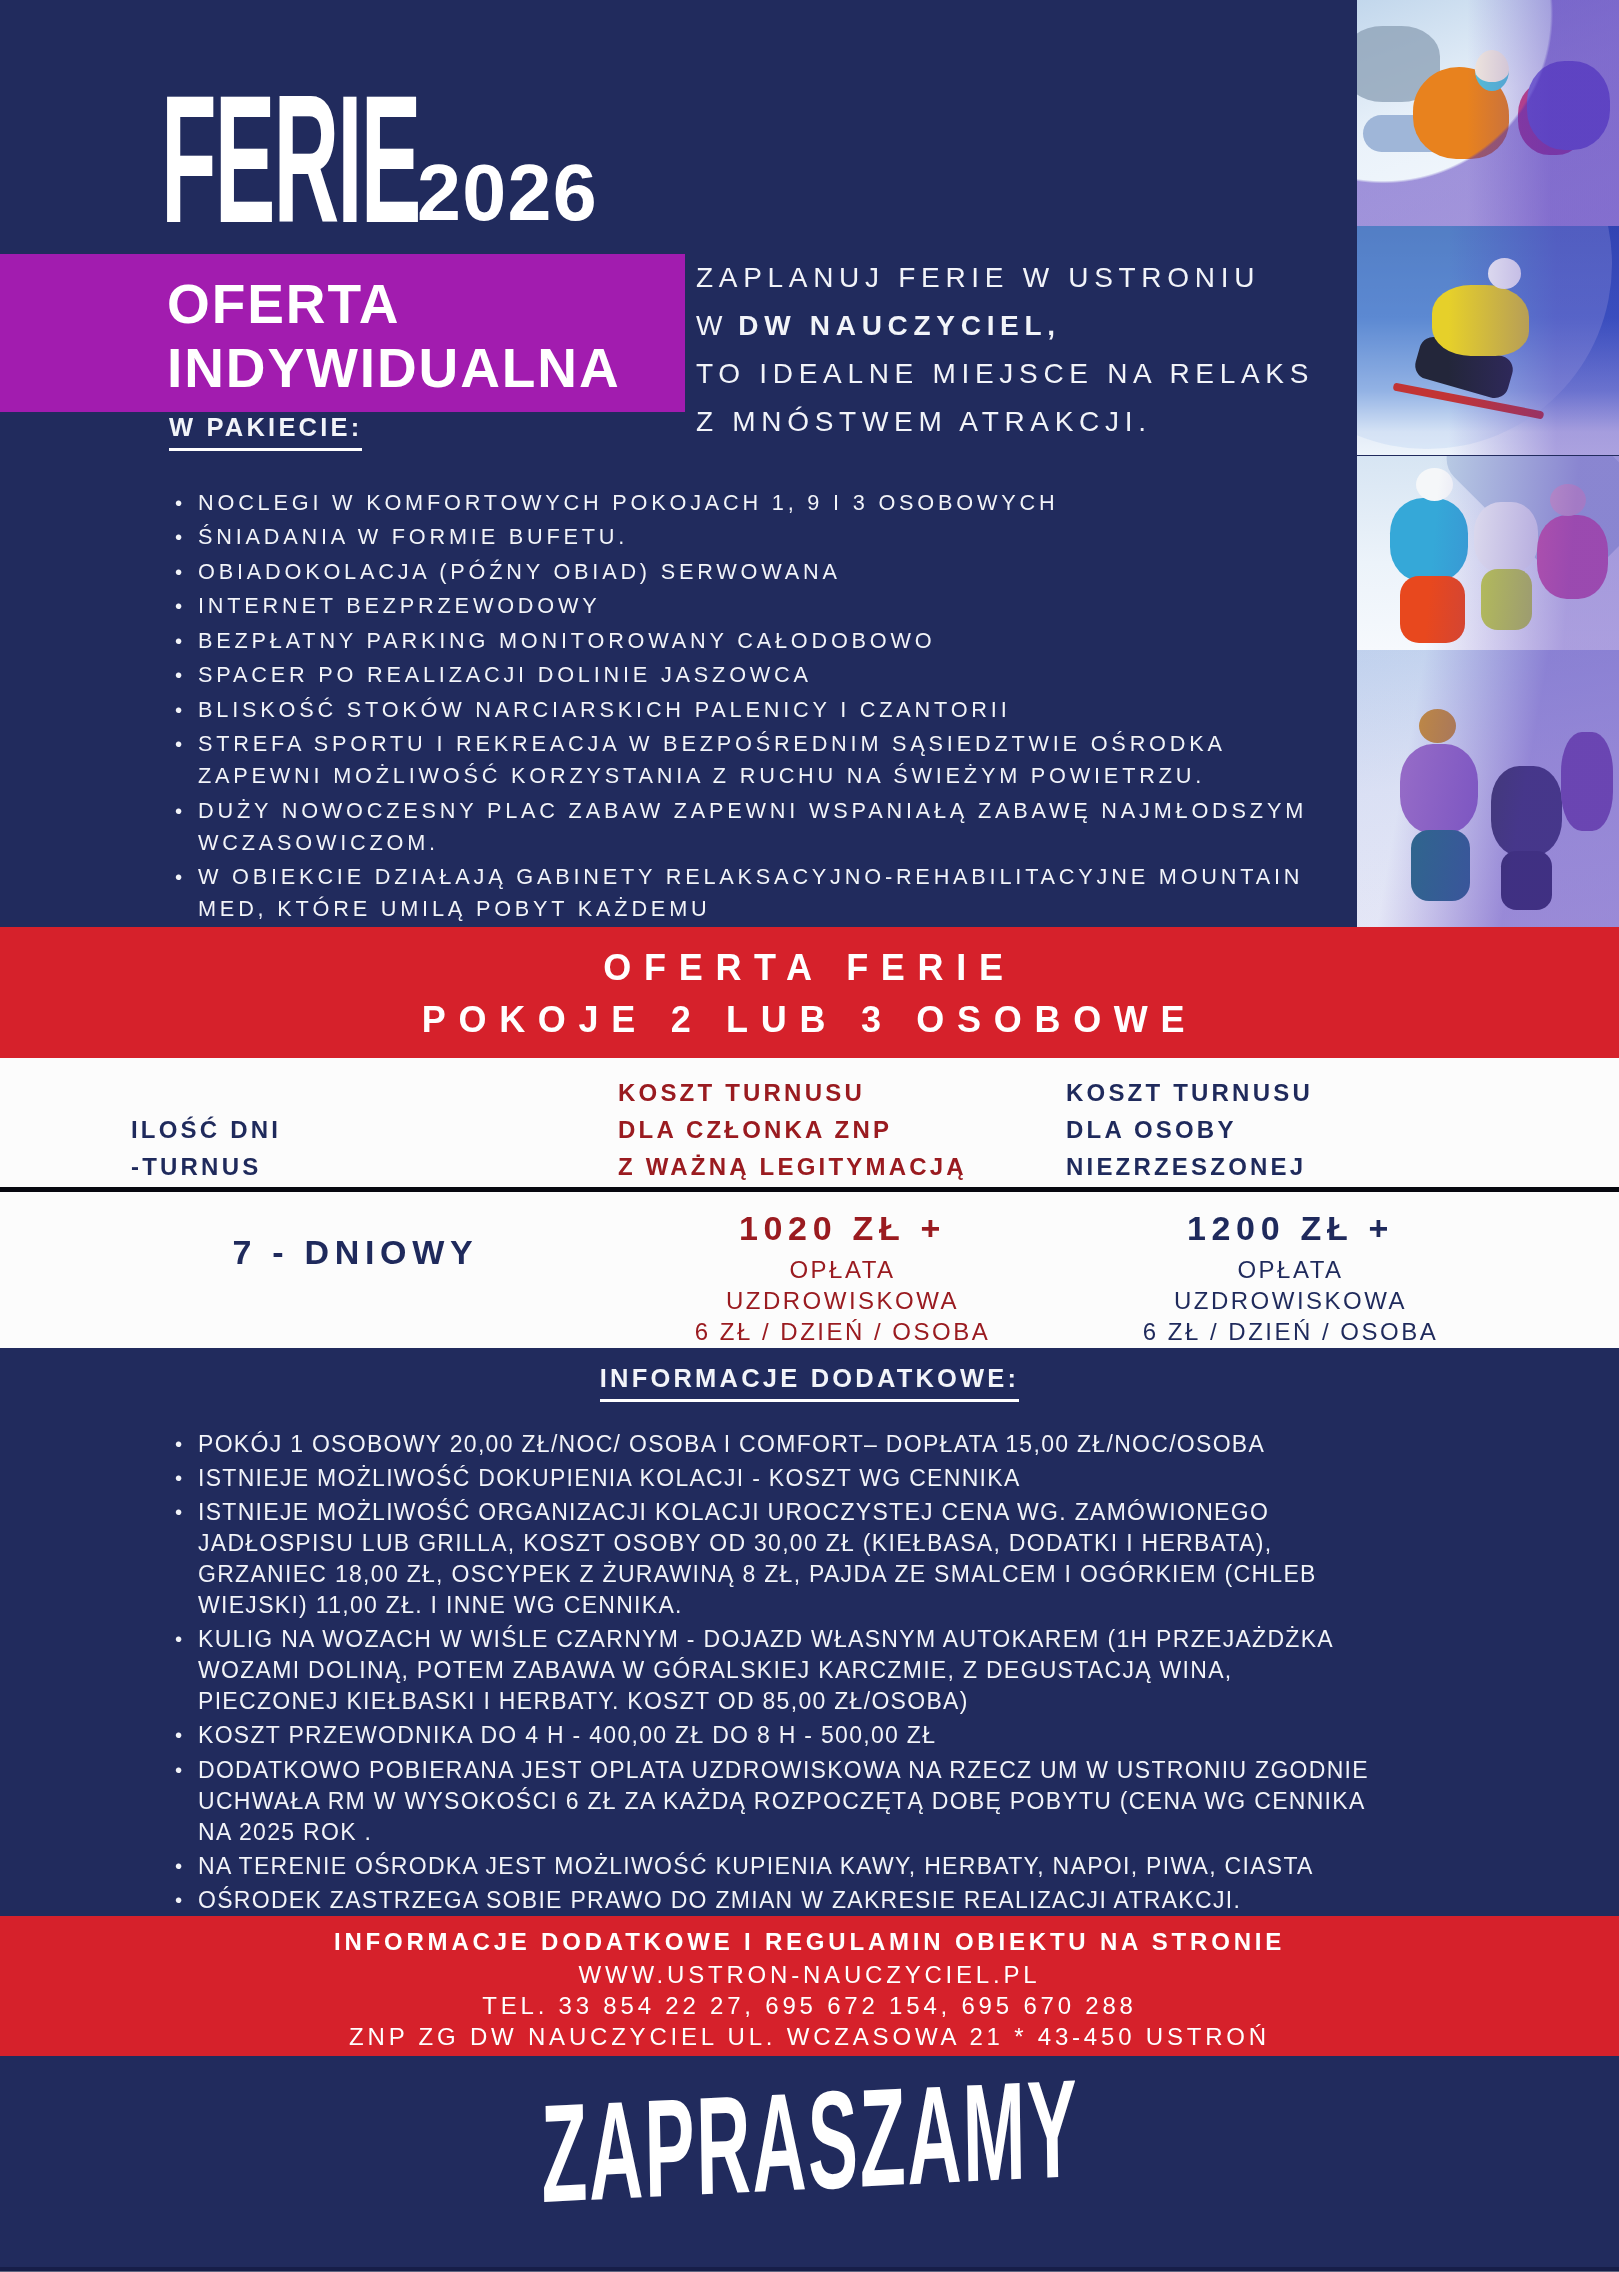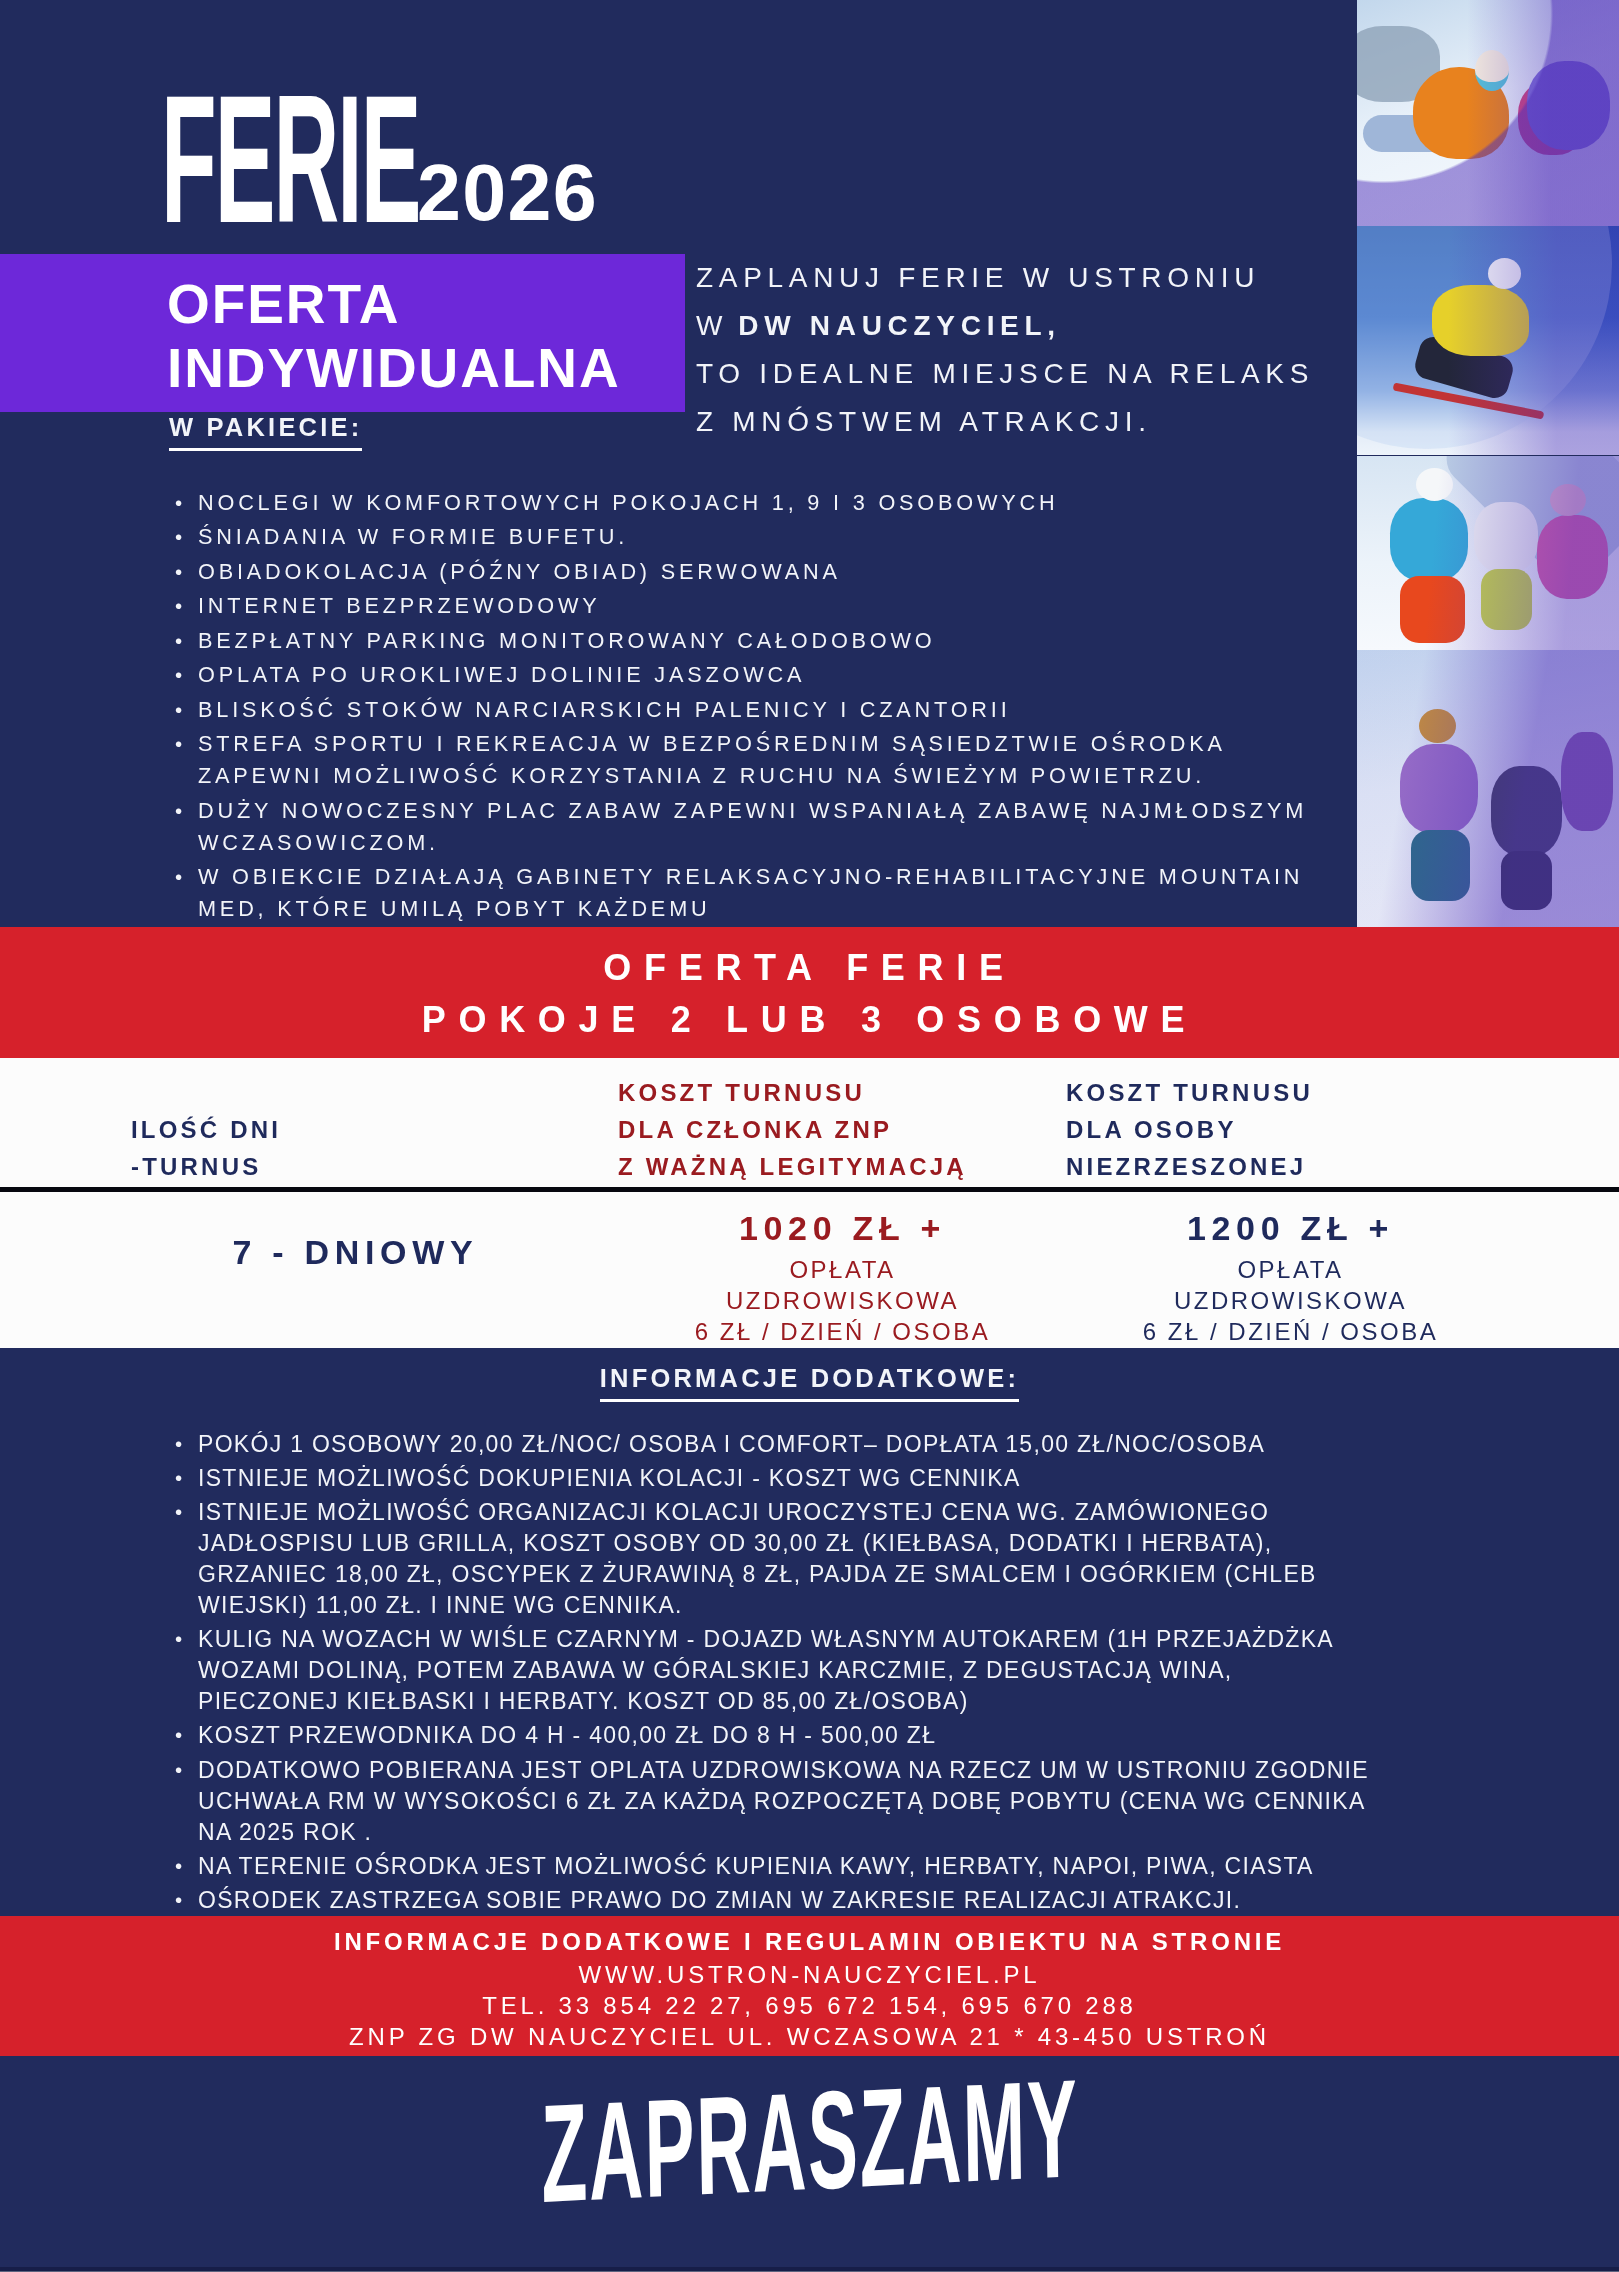--- a/index.html
+++ b/index.html
@@ -9,21 +9,21 @@
     font-family:"Liberation Sans", sans-serif;
     -webkit-font-smoothing:antialiased;
   }
   
   .title-block{position:absolute;left:161px;top:68px;color:#ffffff;}
   .ferie{display:inline-block;font-size:182px;line-height:1;font-weight:700;
     transform:scaleX(.50);transform-origin:0 0;letter-spacing:-3.8px;white-space:nowrap;}
   .year{position:absolute;left:417px;top:153px;font-size:79px;line-height:1;font-weight:700;
     color:#ffffff;letter-spacing:1.3px;}
   
-  .oferta-banner{position:absolute;left:0;top:254px;width:685px;height:158px;background:#6d28d9;
+  .oferta-banner{position:absolute;left:0;top:254px;width:685px;height:158px;background:#a21caf;
     color:#ffffff;padding-top:18px;box-sizing:border-box;}
   .oferta-banner .bl{padding-left:167px;font-size:55px;font-weight:700;line-height:64px;letter-spacing:1.9px;}
   
   .intro{position:absolute;left:696px;top:254px;color:#f2f4f9;font-size:28px;line-height:48px;
     letter-spacing:5.7px;font-weight:400;white-space:nowrap;}
   .intro .b{font-weight:700;}
   .intro-line2{display:flex;gap:10.2px;}
   
   .package{position:absolute;left:169px;top:413px;width:1173px;color:#f2f4f9;}
   .pkg-heading{display:inline-block;font-size:25.5px;font-weight:700;letter-spacing:3.2px;
@@ -143,21 +143,21 @@
         <li class="pkg-item">NOCLEGI W KOMFORTOWYCH POKOJACH 1, 9 I 3 OSOBOWYCH</li>
 
         <li class="pkg-item">ŚNIADANIA W FORMIE BUFETU.</li>
 
         <li class="pkg-item">OBIADOKOLACJA (PÓŹNY OBIAD) SERWOWANA</li>
 
         <li class="pkg-item">INTERNET BEZPRZEWODOWY</li>
 
         <li class="pkg-item">BEZPŁATNY PARKING MONITOROWANY CAŁODOBOWO</li>
 
-        <li class="pkg-item">OPLATA PO UROKLIWEJ DOLINIE JASZOWCA</li>
+        <li class="pkg-item">SPACER PO REALIZACJI DOLINIE JASZOWCA</li>
 
         <li class="pkg-item">BLISKOŚĆ STOKÓW NARCIARSKICH PALENICY I CZANTORII</li>
 
         <li class="pkg-item">STREFA SPORTU I REKREACJA W BEZPOŚREDNIM SĄSIEDZTWIE OŚRODKA ZAPEWNI MOŻLIWOŚĆ KORZYSTANIA Z RUCHU NA ŚWIEŻYM POWIETRZU.</li>
 
         <li class="pkg-item">DUŻY NOWOCZESNY PLAC ZABAW ZAPEWNI WSPANIAŁĄ ZABAWĘ NAJMŁODSZYM WCZASOWICZOM.</li>
 
         <li class="pkg-item">W OBIEKCIE DZIAŁAJĄ GABINETY RELAKSACYJNO-REHABILITACYJNE MOUNTAIN MED, KTÓRE UMILĄ POBYT KAŻDEMU</li>
       </ul>
   </section>

